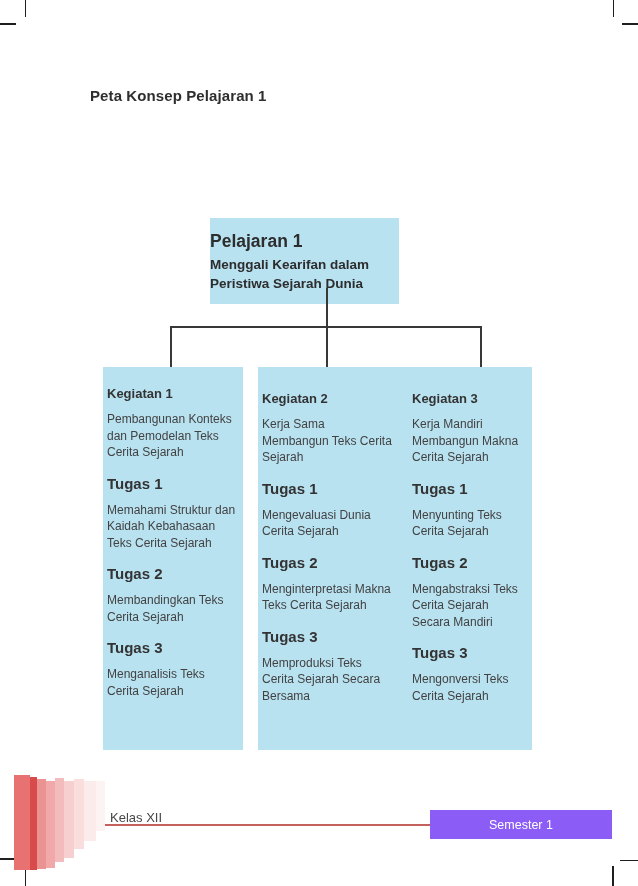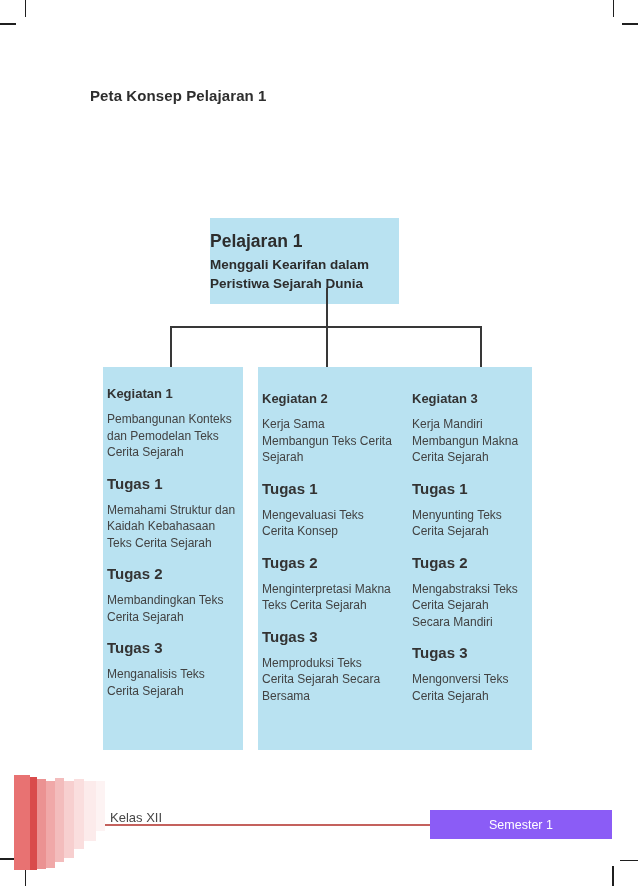--- a/index.html
+++ b/index.html
@@ -110,21 +110,21 @@
     <div class="task-label">Tugas 2</div>
     <div class="blk-desc">Membandingkan Teks Cerita Sejarah</div>
     <div class="task-label">Tugas 3</div>
     <div class="blk-desc">Menganalisis Teks Cerita Sejarah</div>
   </div>
 
   <div class="blue-box column col-2">
     <div class="blk-header" style="margin-top:9px;">Kegiatan 2</div>
     <div class="blk-desc">Kerja Sama Membangun Teks Cerita Sejarah</div>
     <div class="task-label">Tugas 1</div>
-    <div class="blk-desc">Mengevaluasi Teks Cerita Konsep</div>
+    <div class="blk-desc">Mengevaluasi Dunia Cerita Sejarah</div>
     <div class="task-label">Tugas 2</div>
     <div class="blk-desc">Menginterpretasi Makna Teks Cerita Sejarah</div>
     <div class="task-label">Tugas 3</div>
     <div class="blk-desc">Memproduksi Teks Cerita Sejarah Secara Bersama</div>
   </div>
 
   <div class="blue-box column col-3">
     <div class="blk-header" style="margin-top:9px;">Kegiatan 3</div>
     <div class="blk-desc">Kerja Mandiri Membangun Makna Cerita Sejarah</div>
     <div class="task-label">Tugas 1</div>

